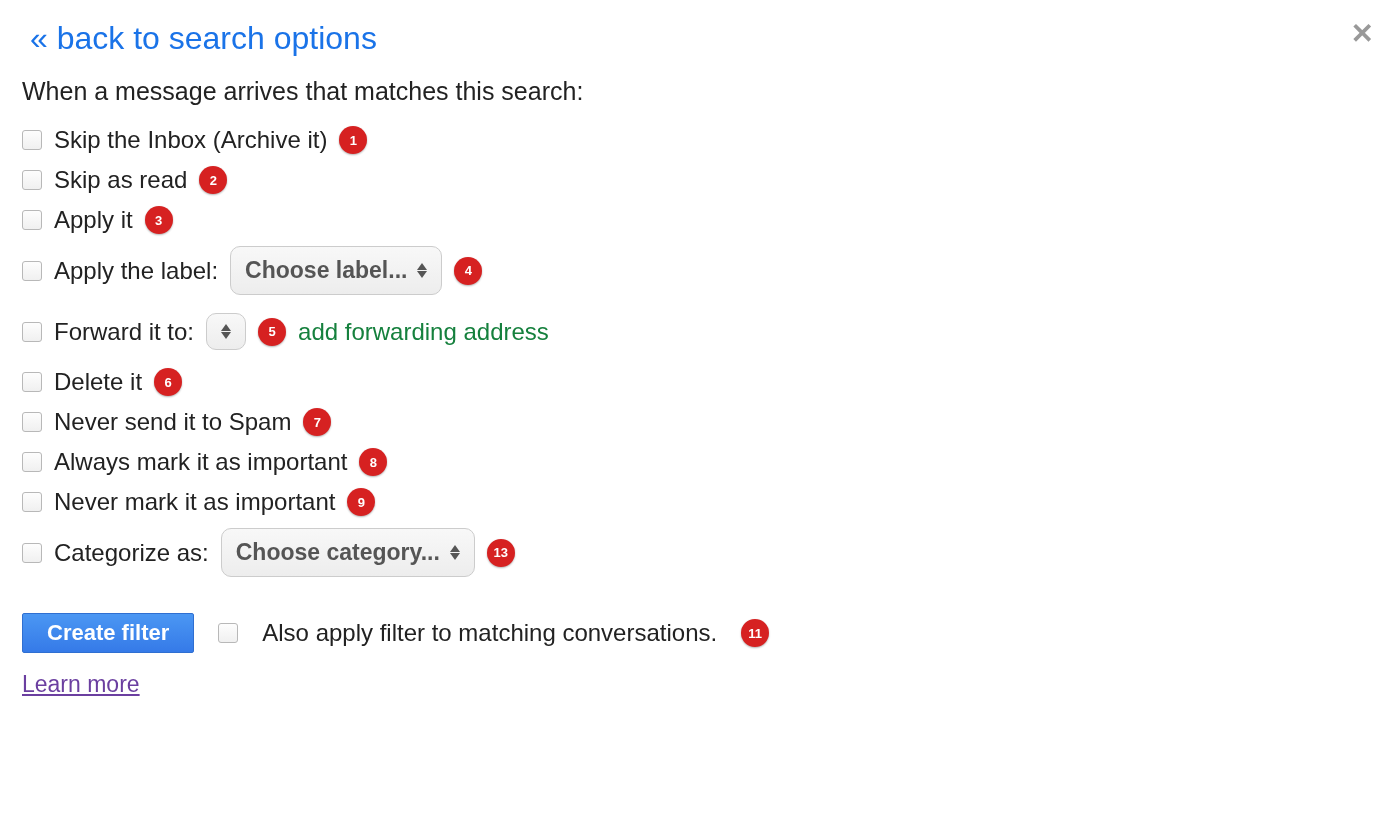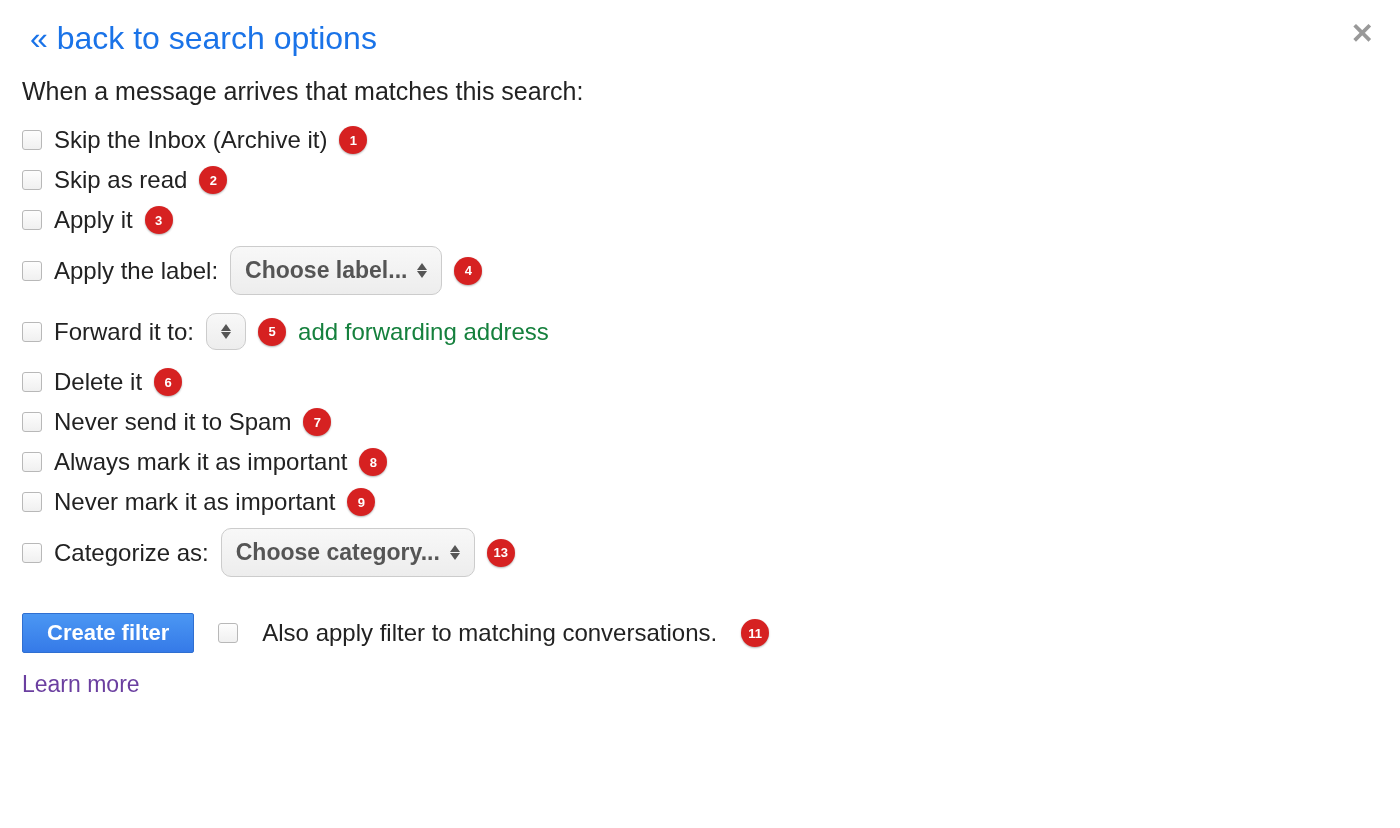--- a/index.html
+++ b/index.html
@@ -107,20 +107,21 @@
       color: #fff;
       font-weight: bold;
       font-size: 22px;
       border: 1px solid #2f6fd1;
       padding: 6px 24px;
       cursor: pointer;
       border-radius: 2px;
     }
     .learn-more {
       color: #6b3fa0;
+      text-decoration: underline;
       font-size: 23px;
       cursor: pointer;
     }
   </style>
 </head>
 <body>
 
 
 
 <div class="top-row">

